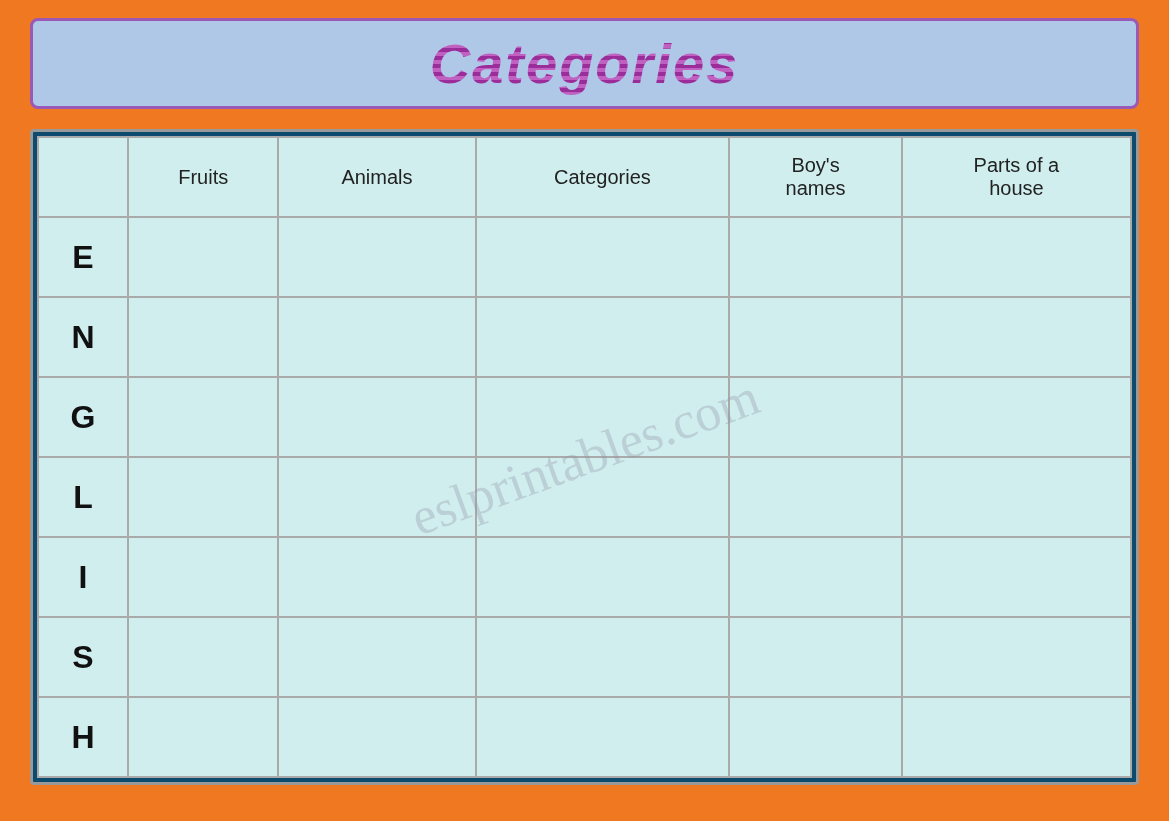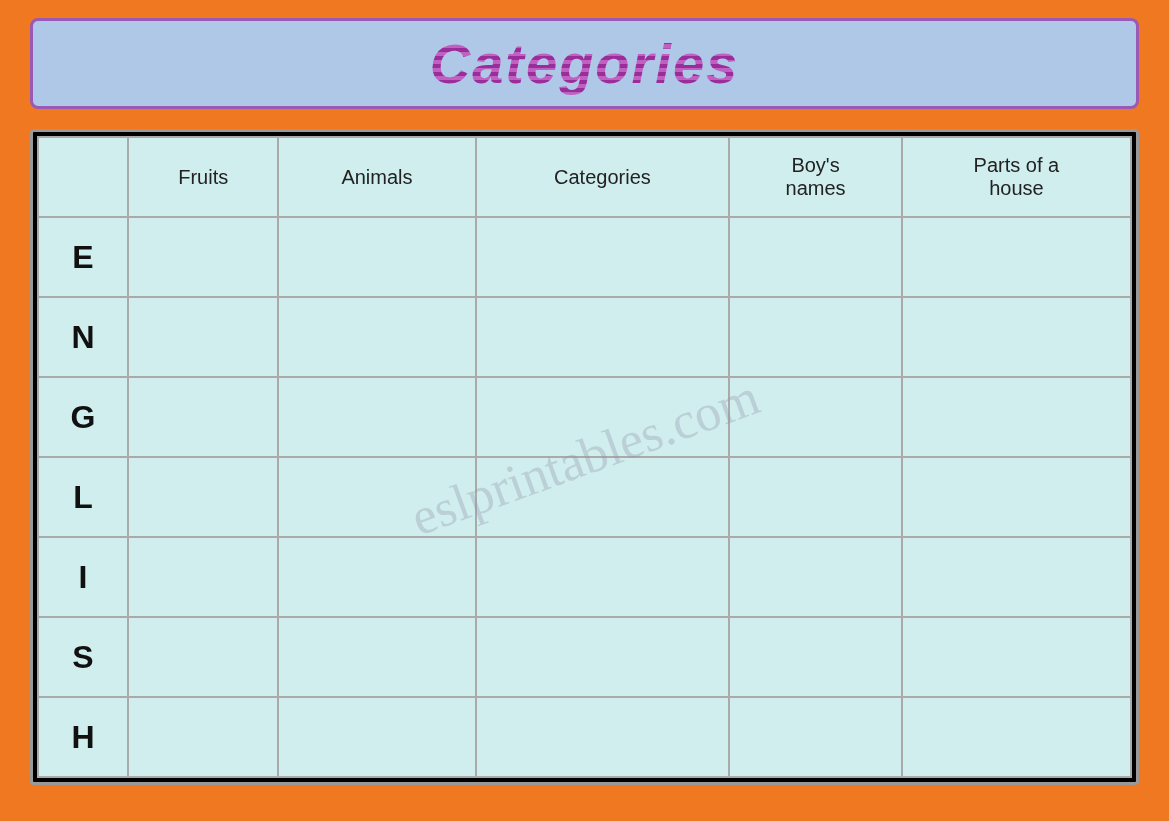--- a/index.html
+++ b/index.html
@@ -46,21 +46,21 @@
         #c060c0 8px
       );
       -webkit-background-clip: text;
       -webkit-text-fill-color: transparent;
       background-clip: text;
       text-shadow: none;
     }
 
     .main-table-wrapper {
       width: 100%;
-      background-color: #000000;
+      background-color: #0c4a6e;
       border: 3px solid #999;
       border-radius: 4px;
       padding: 4px;
     }
 
     table {
       width: 100%;
       border-collapse: collapse;
     }
 

